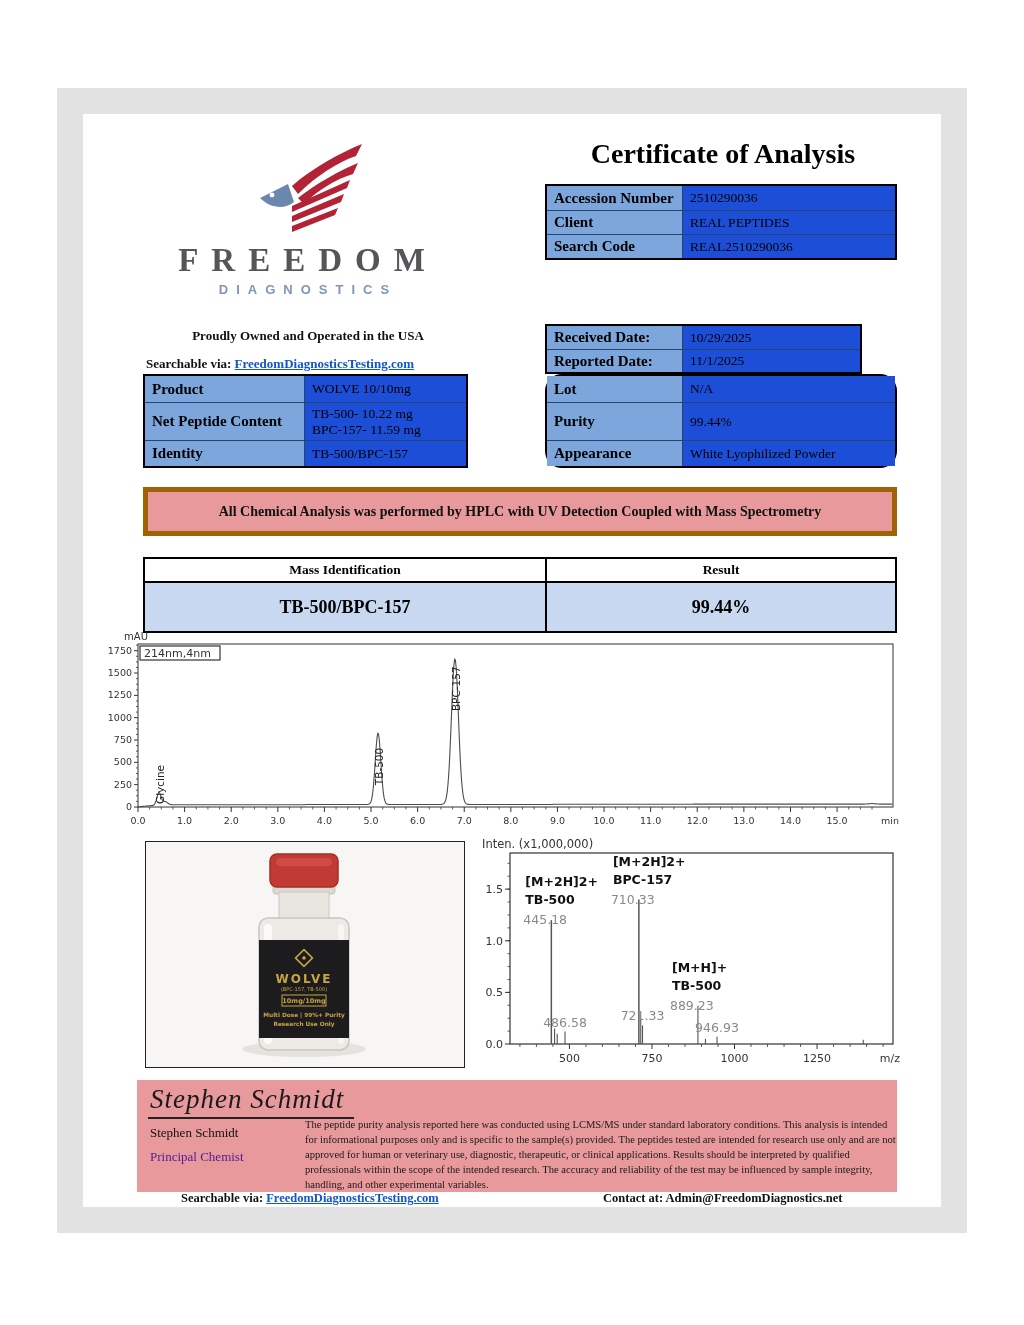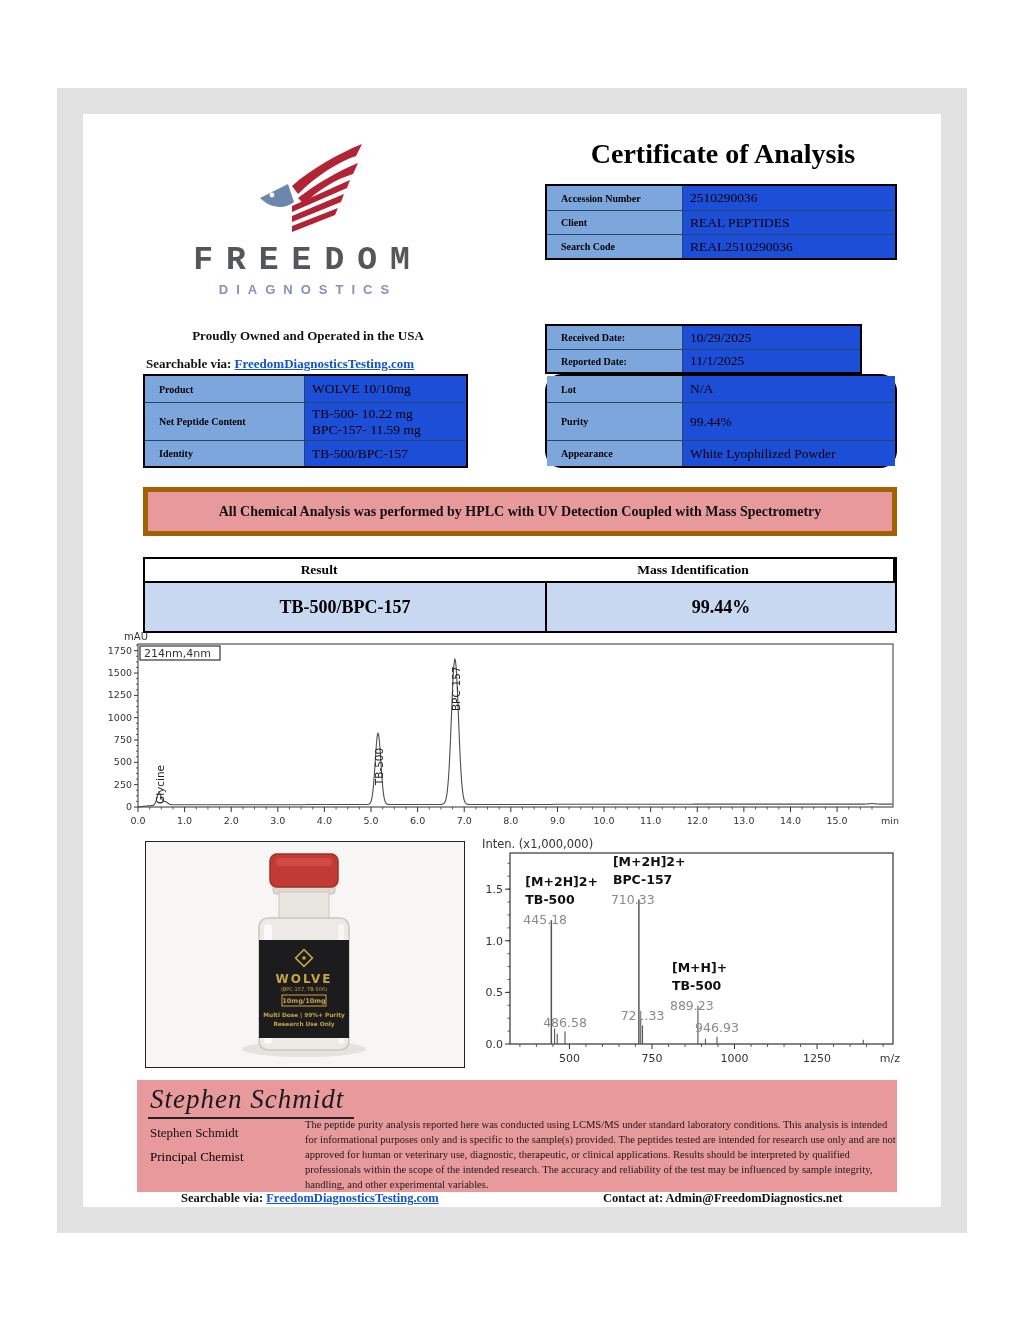--- a/index.html
+++ b/index.html
@@ -2,32 +2,32 @@
 <html><head>
 <meta charset="utf-8">
 <style>
   * { margin:0; padding:0; box-sizing:border-box; }
   html,body { width:1024px; height:1325px; background:#ffffff; font-family:"Liberation Serif", serif; }
   .frame { position:absolute; left:57px; top:88px; width:910px; height:1145px; border:26px solid #e2e2e2; background:#ffffff; }
   .page  { position:relative; width:100%; height:100%; background:#ffffff; }
 
   
   .logo-block { position:absolute; left:60px; top:28px; width:330px; text-align:center; }
-  .logo-word { font-family:Liberation Mono, monospace; font-weight:bold; font-size:33px; letter-spacing:13px; color:#55565a; margin-top:4px; white-space:nowrap; }
+  .logo-word { font-family:Liberation Serif, serif; font-weight:bold; font-size:33px; letter-spacing:13px; color:#55565a; margin-top:4px; white-space:nowrap; }
   .logo-sub  { font-family:"Liberation Sans", sans-serif; font-weight:bold; font-size:13px; letter-spacing:8px; color:#8195ba; margin-top:3px; white-space:nowrap; }
   .tagline { position:absolute; left:60px; top:214px; width:330px; text-align:center; font-weight:bold; font-size:13px; color:#111; }
   .searchable { position:absolute; left:63px; top:242px; font-weight:bold; font-size:13px; color:#111; }
   .searchable a, .footer a { color:#1155cc; text-decoration:underline; font-weight:bold; }
   .doc-title { position:absolute; left:440px; top:24px; width:400px; text-align:center; font-size:28px; font-weight:bold; color:#000; }
 
   
   .btable { position:absolute; border:2px solid #000; background:#cfdcf3; }
   .btable .row { display:flex; border-top:1px solid #24456f; }
   .btable .row:first-child { border-top:none; }
-  .btable .cl { background:#7da6dc; border-right:1px solid #24456f; font-weight:bold; font-size:10px; padding:3px 14px; display:flex; align-items:center; }
+  .btable .cl { background:#7da6dc; border-right:1px solid #24456f; font-weight:bold; font-size:15px; padding:3px 7px; display:flex; align-items:center; }
   .btable .cv { background:#1d4ed8; font-size:13.5px; padding:3px 7px; display:flex; flex-direction:column; justify-content:center; flex:1; }
   .t-info  { left:462px; top:70px;  width:352px; }
   .t-info .cl { width:136px; } .t-info .row { height:24px; }
   .t-date  { left:462px; top:166px; width:317px;margin-top:44px; }
   .t-date .cl { width:136px; } .t-date .row { height:23px; }
   .t-prod  { left:60px;  top:260px; width:325px; }
   .t-prod .cl { width:160px; }
   .t-lot   { left:462px; top:260px; width:352px;border-radius:17px; }
   .t-lot .cl { width:136px; }
   .r26 { height:26px; } .r38 { height:38px; }
@@ -42,21 +42,21 @@
   .t-mass .c1 { width:402px; border-right:2px solid #000; }
   .t-mass .c2 { flex:1; }
 
   .chart-chrom { position:absolute; left:25px; top:516px; width:795px; height:202px; }
   .vial-box { position:absolute; left:62px; top:727px; width:320px; height:227px; border:1.5px solid #222; background:#f7f6f4; }
   .chart-ms { position:absolute; left:395px; top:722px; width:428px; height:236px; }
 
   .sig-banner { position:absolute; left:54px; top:966px; width:760px; height:112px; background:#e8999b; }
   .sig-script { position:absolute; left:11px; top:4px; font-style:italic; font-size:27px; color:#1a1a1a; border-bottom:2px solid #222; padding:0 10px 2px 2px; letter-spacing:1px; }
   .sig-name { position:absolute; left:13px; top:45px; font-size:13px; color:#111; }
-  .sig-role { position:absolute; left:13px; top:69px; font-size:13px; color:#000000; }
+  .sig-role { position:absolute; left:13px; top:69px; font-size:13px; color:#4c1d95; }
   .coa { position:absolute; left:370px; top:6px; width:400px; text-align:center; font-weight:bold; font-size:21px; color:#000; }
   .disclaimer { position:absolute; left:168px; top:37px; width:592px; font-size:10.6px; line-height:1.42; color:#1a1a1a; }
 
   .footer { position:absolute; left:0; top:1077px; width:858px; font-size:12.5px; font-weight:bold; color:#111; }
   .footer-left { position:absolute; left:98px; }
   .footer-right { position:absolute; left:520px; }
 
   svg text { font-family:"DejaVu Sans", sans-serif; }
 </style>
 </head>
@@ -142,22 +142,22 @@
       <div class="row r26">
         <div class="cl">Appearance</div>
         <div class="cv">White Lyophilized Powder</div>
       </div>
     </div>
 
     <div class="banner-method">All Chemical Analysis was performed by HPLC with UV Detection Coupled with Mass Spectrometry</div>
 
     <div class="t-mass">
       <div class="hrow">
+        <div class="hc c1">Mass Identification</div>
         <div class="hc c2">Result</div>
-        <div class="hc c1">Mass Identification</div>
       </div>
       <div class="drow">
         <div class="dc c1">TB-500/BPC-157</div>
         <div class="dc c2">99.44%</div>
       </div>
     </div>
 
     <div class="chart-chrom" id="chrom"><svg width="795" height="202" viewBox="0 0 795 202">
           <rect x="30" y="14" width="755" height="163" fill="none" stroke="#333" stroke-width="1"></rect>
           <line x1="26" y1="177" x2="30" y2="177" stroke="#333" stroke-width="1"></line>

